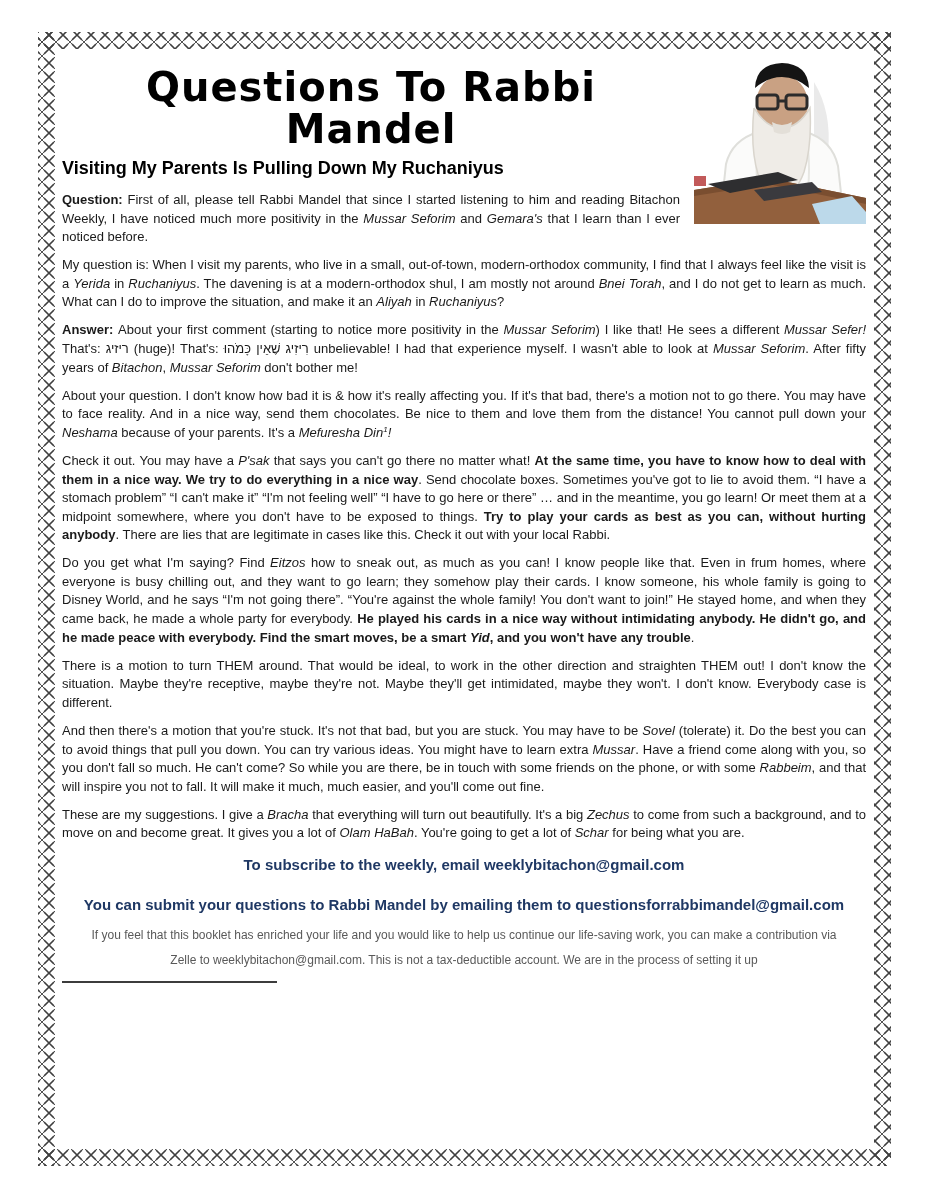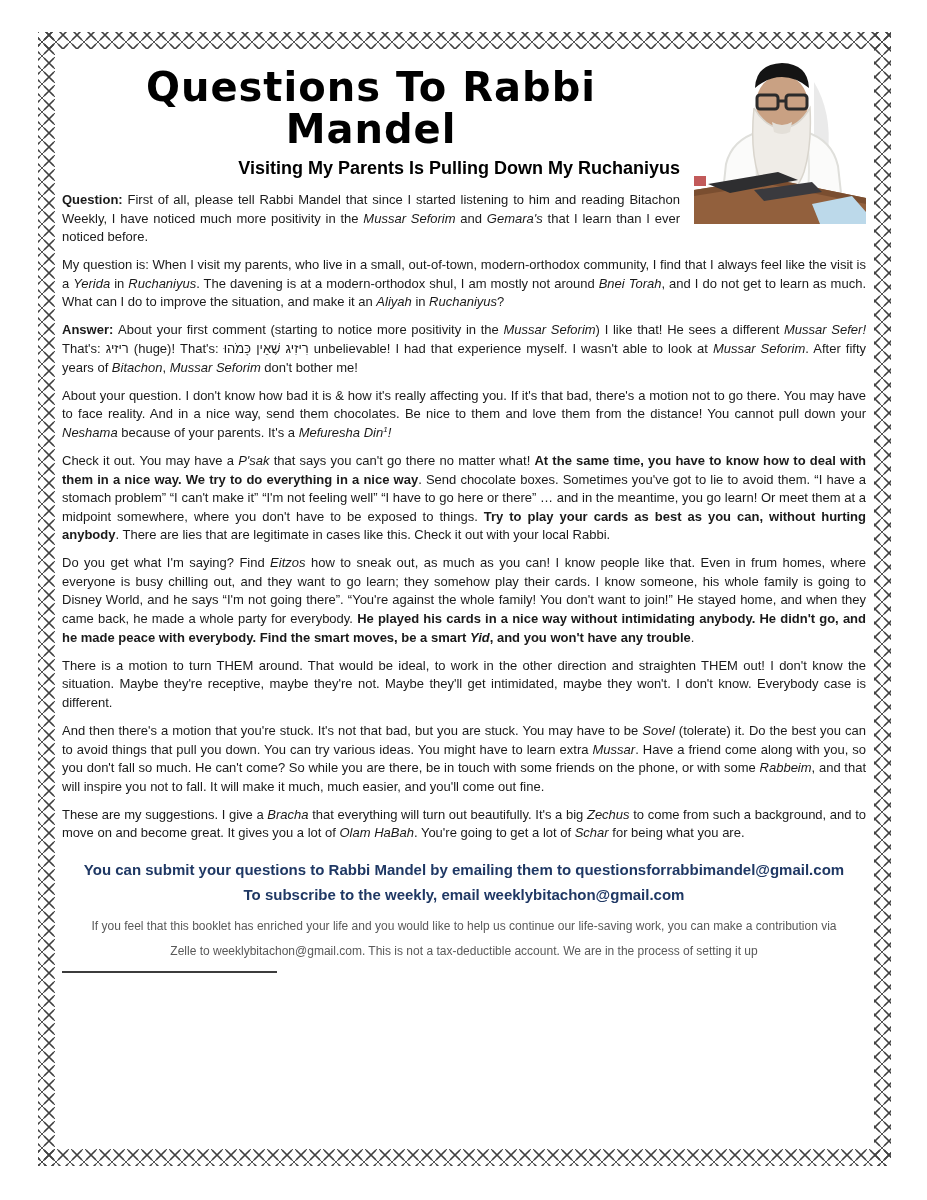--- a/index.html
+++ b/index.html
@@ -17,21 +17,21 @@
     float:right;width:172px;height:172px;
     margin:-2px 0 8px 14px;
   }
   .title{
     margin:12px 0 8px;text-align:center;
     font-family:"DejaVu Sans","Liberation Sans",sans-serif;
     font-size:40px;font-weight:800;letter-spacing:1px;
     color:#000;line-height:1.05;
   }
   .subtitle{
-    margin:0 0 12px;text-align:right;
+    margin:0 0 12px;text-align:left;
     font-size:18px;font-weight:bold;color:#000;
   }
   p.body{
     font-size:13px;line-height:1.43;
     text-align:justify;margin:0 0 9.5px;
   }
   .b{font-weight:bold;}
   .i{font-style:italic;}
   sup{font-size:0.62em;line-height:0;}
   .he{font-family:Liberation Sans, sans-serif;}
@@ -112,21 +112,21 @@
     <p class="body"><span class="b">Question: </span><span>First of all, please tell Rabbi Mandel that since I started listening to him and reading Bitachon Weekly, I have noticed much more positivity in the </span><span class="i">Mussar Seforim</span><span> and </span><span class="i">Gemara's</span><span> that I learn than I ever noticed before.</span></p>
     <p class="body"><span>My question is: When I visit my parents, who live in a small, out-of-town, modern-orthodox community, I find that I always feel like the visit is a </span><span class="i">Yerida</span><span> in </span><span class="i">Ruchaniyus</span><span>. The davening is at a modern-orthodox shul, I am mostly not around </span><span class="i">Bnei Torah</span><span>, and I do not get to learn as much.  What can I do to improve the situation, and make it an </span><span class="i">Aliyah</span><span> in </span><span class="i">Ruchaniyus</span><span>?</span></p>
     <p class="body"><span class="b">Answer: </span><span>About your first comment (starting to notice more positivity in the </span><span class="i">Mussar Seforim</span><span>) I like that! He sees a different </span><span class="i">Mussar Sefer!</span><span> That's: </span><span class="he">ריזיג</span><span> (huge)! That's: </span><span class="he">רִיזִיג שֶׁאֵין כָּמֹהוּ</span><span> unbelievable! I had that experience myself. I wasn't able to look at </span><span class="i">Mussar Seforim</span><span>. After fifty years of </span><span class="i">Bitachon</span><span>, </span><span class="i">Mussar Seforim</span><span> don't bother me!</span></p>
     <p class="body"><span>About your question. I don't know how bad it is &amp; how it's really affecting you. If it's that bad, there's a motion not to go there. You may have to face reality. And in a nice way, send them chocolates. Be nice to them and love them from the distance! You cannot pull down your </span><span class="i">Neshama</span><span> because of your parents. It's a </span><span class="i">Mefuresha Din</span><sup class="i">1</sup><span class="i">!</span></p>
     <p class="body"><span>Check it out. You may have a </span><span class="i">P'sak</span><span> that says you can't go there no matter what! </span><span class="b">At the same time, you have to know how to deal with them in a nice way. We try to do everything in a nice way</span><span>. Send chocolate boxes. Sometimes you've got to lie to avoid them. “I have a stomach problem” “I can't make it” “I'm not feeling well” “I have to go here or there” … and in the meantime, you go learn! Or meet them at a midpoint somewhere, where you don't have to be exposed to things. </span><span class="b">Try to play your cards as best as you can, without hurting anybody</span><span>. There are lies that are legitimate in cases like this. Check it out with your local Rabbi.</span></p>
     <p class="body"><span>Do you get what I'm saying? Find </span><span class="i">Eitzos</span><span> how to sneak out, as much as you can! I know people like that. Even in frum homes, where everyone is busy chilling out, and they want to go learn; they somehow play their cards. I know someone, his whole family is going to Disney World, and he says “I'm not going there”. “You're against the whole family! You don't want to join!” He stayed home, and when they came back, he made a whole party for everybody. </span><span class="b">He played his cards in a nice way without intimidating anybody. He didn't go, and he made peace with everybody. Find the smart moves, be a smart </span><span class="b i">Yid</span><span class="b">, and you won't have any trouble</span><span>.</span></p>
     <p class="body"><span>There is a motion to turn THEM around. That would be ideal, to work in the other direction and straighten THEM out!  I don't know the situation. Maybe they're receptive, maybe they're not. Maybe they'll get intimidated, maybe they won't. I don't know. Everybody case is different.</span></p>
     <p class="body"><span>And then there's a motion that you're stuck. It's not that bad, but you are stuck. You may have to be </span><span class="i">Sovel</span><span> (tolerate) it. Do the best you can to avoid things that pull you down. You can try various ideas. You might have to learn extra </span><span class="i">Mussar</span><span>. Have a friend come along with you, so you don't fall so much. He can't come? So while you are there, be in touch with some friends on the phone, or with some </span><span class="i">Rabbeim</span><span>, and that will inspire you not to fall. It will make it much, much easier, and you'll come out fine.</span></p>
     <p class="body"><span>These are my suggestions. I give a </span><span class="i">Bracha</span><span> that everything will turn out beautifully. It's a big </span><span class="i">Zechus</span><span> to come from such a background, and to move on and become great. It gives you a lot of </span><span class="i">Olam HaBah</span><span>. You're going to get a lot of </span><span class="i">Schar</span><span> for being what you are.</span></p>
 
+    <p class="blue-line second">To subscribe to the weekly, email weeklybitachon@gmail.com</p>
     <p class="blue-line">You can submit your questions to Rabbi Mandel by emailing them to questionsforrabbimandel@gmail.com</p>
-    <p class="blue-line second">To subscribe to the weekly, email weeklybitachon@gmail.com</p>
 
     <p class="gray-note">If you feel that this booklet has enriched your life and you would like to help us continue our life-saving work, you can make a contribution via Zelle to weeklybitachon@gmail.com. This is not a tax-deductible account. We are in the process of setting it up</p>
 
     <div class="footnote-sep"></div>
 
   </div>
 </div>
 
 </body></html>

